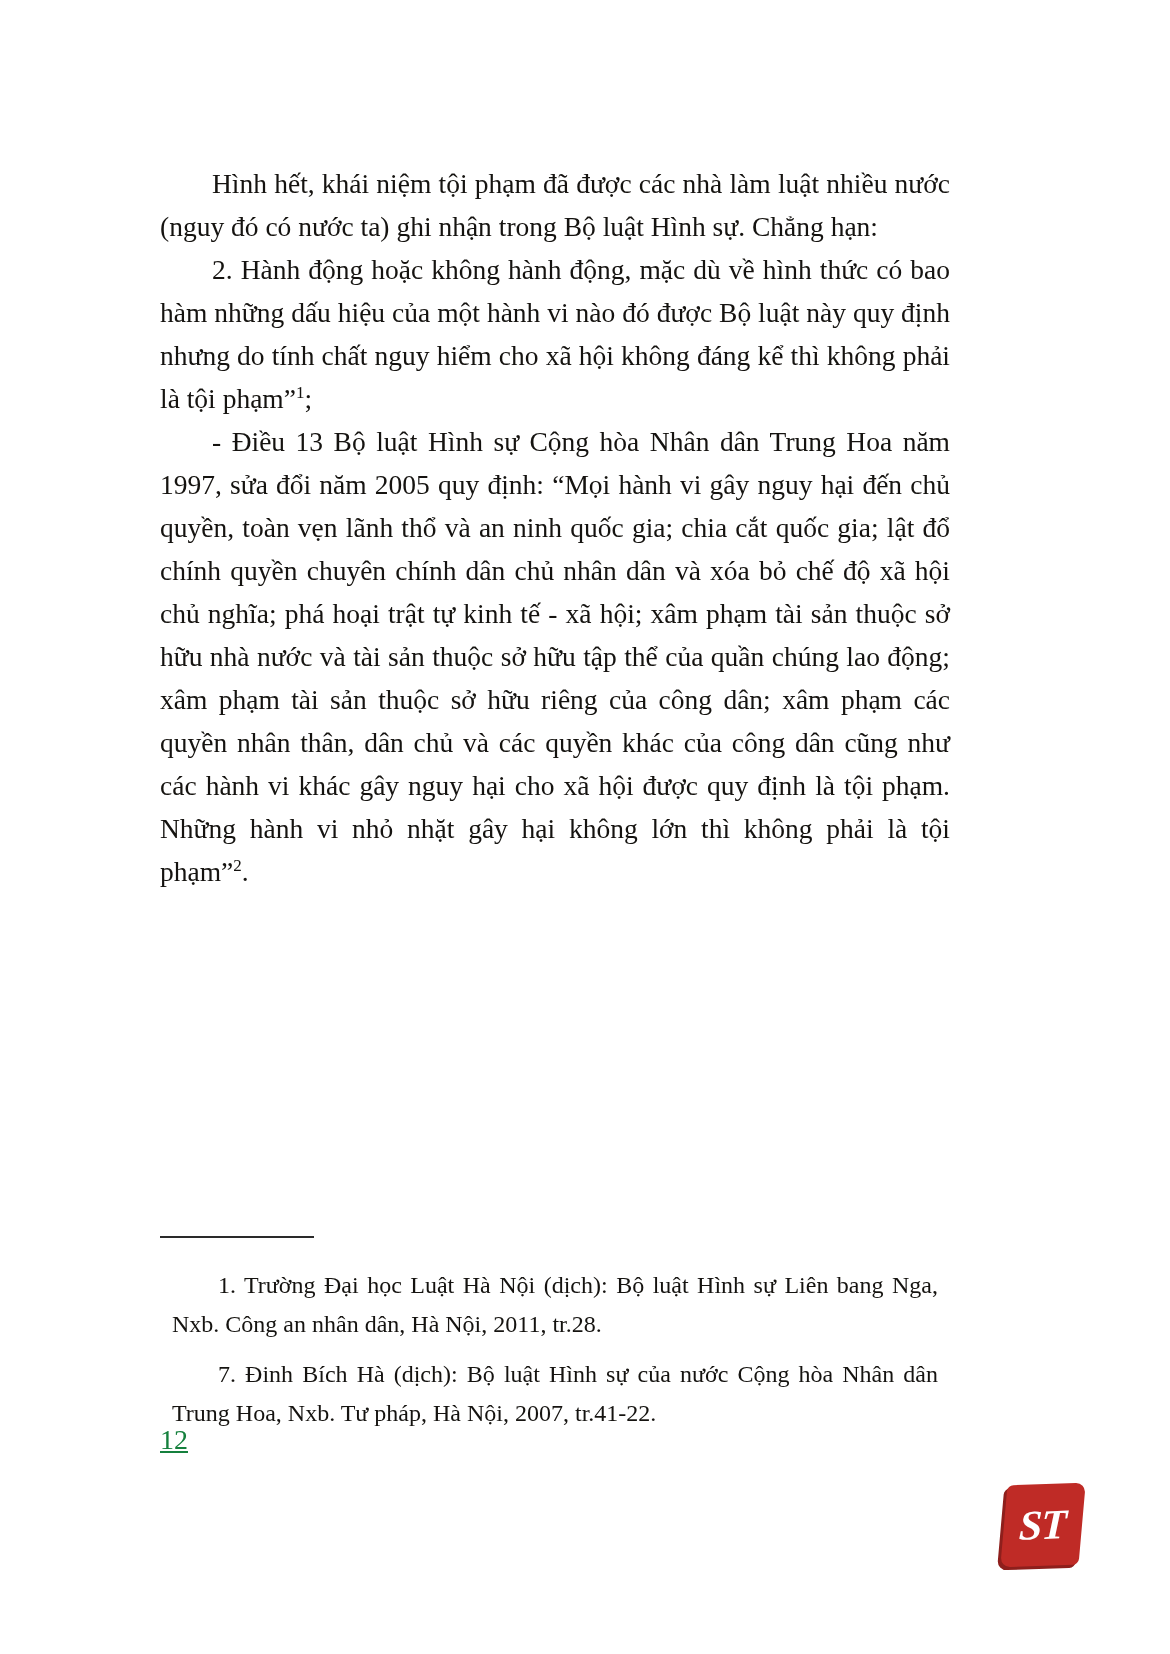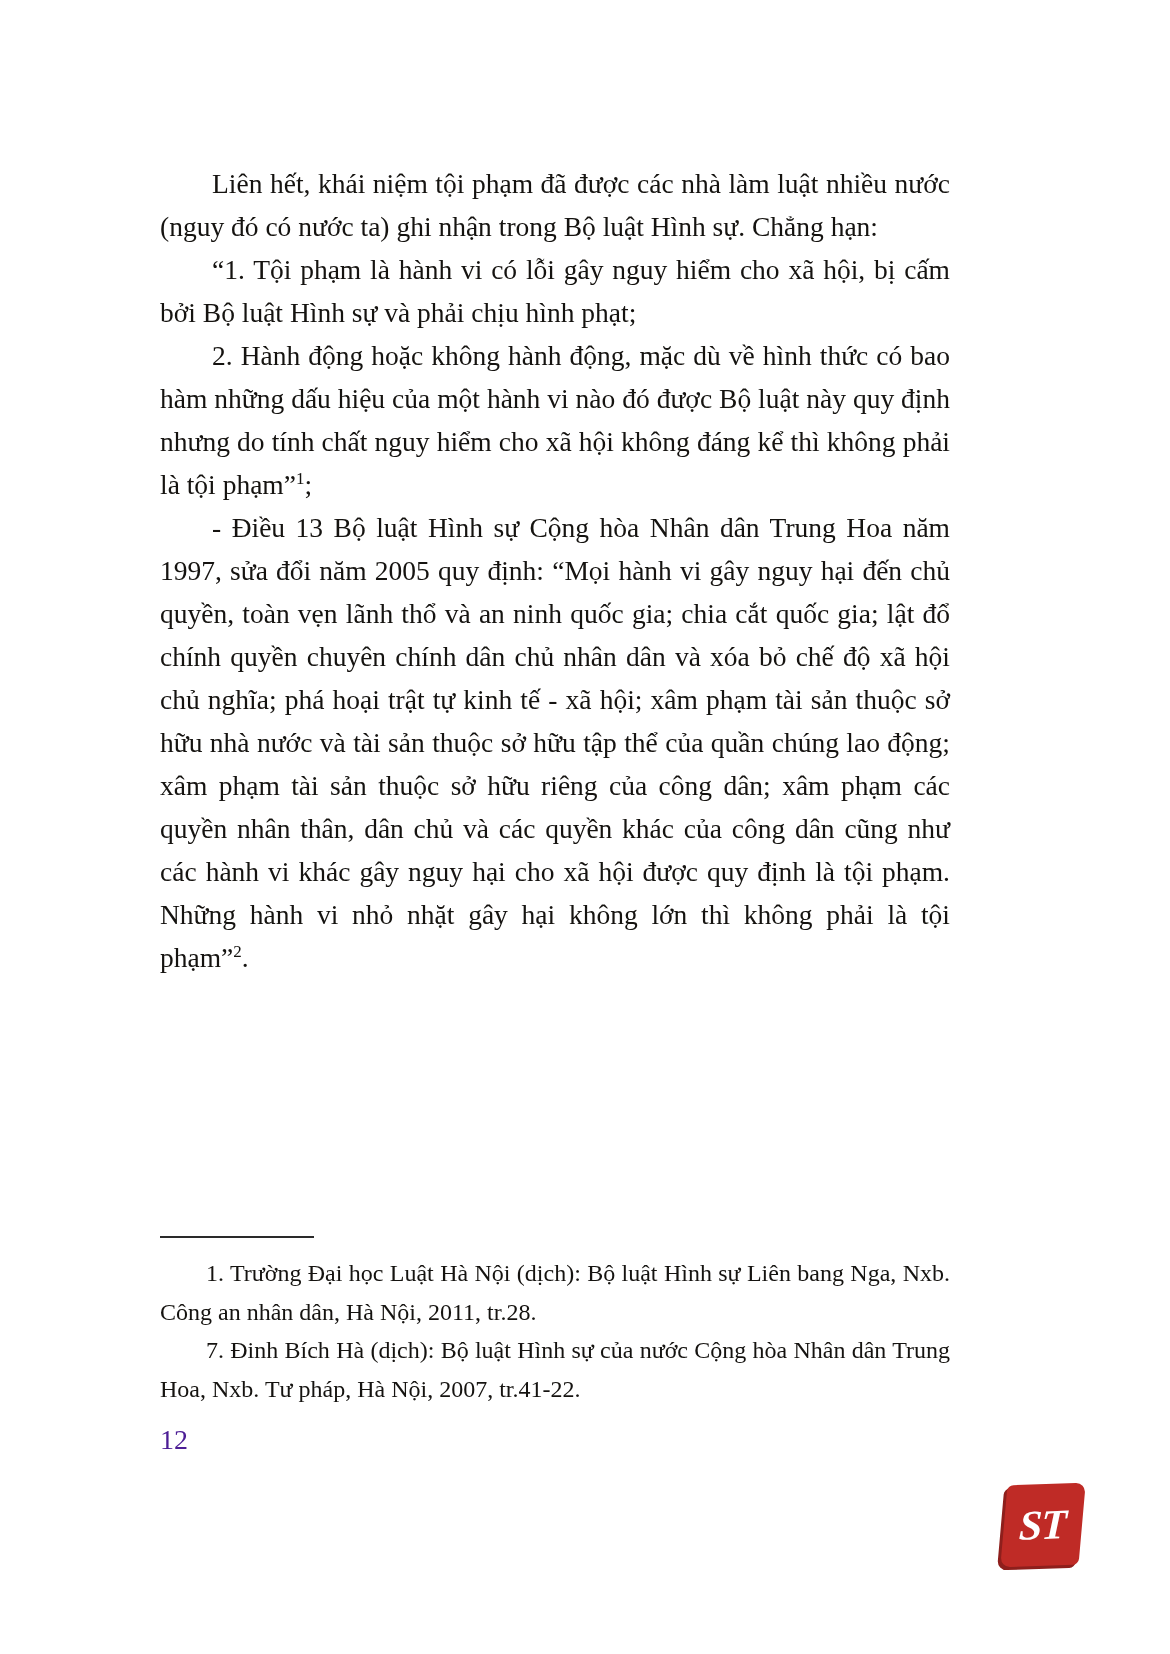--- a/index.html
+++ b/index.html
@@ -38,27 +38,28 @@
   }
   .footnotes {
     position: absolute;
     left: 160px;
     top: 1254px;
     width: 790px;
     font-size: 24px;
     line-height: 38.5px;
     text-align: justify;
   }
-  .fn { text-indent: 46px; margin: 0; }
+  .fn { text-indent: 46px; margin: 12px; }
   .page-number {
     position: absolute;
     left: 160px;
     top: 1424px;
     font-size: 28px;
-    color: #4c1d95;
+    color: #15803d;
+    text-decoration: underline;
   }
   .logo {
     position: absolute;
     left: 1004px;
     top: 1484px;
     width: 78px;
     height: 82px;
     background: #bf2b26;
     border-radius: 6px 10px 6px 10px;
     transform: skewX(-7deg) rotate(-2deg);
@@ -77,24 +78,23 @@
     letter-spacing: -1px;
   }
 </style>
 </head>
 <body>
 
 <div class="page">
 
   <div class="body-text">
 
-    <p class="para"><span>Liên hết, </span><span class="it">khái niệm tội phạm</span><span> đã được các nhà làm luật nhiều nước (nguy đó có nước ta) ghi nhận trong Bộ luật Hình sự. Chẳng hạn:</span></p>
+    <p class="para"><span>Hình hết, </span><span class="it">khái niệm tội phạm</span><span> đã được các nhà làm luật nhiều nước (nguy đó có nước ta) ghi nhận trong Bộ luật Hình sự. Chẳng hạn:</span></p>
 
 
-    <p class="para it"><span>“1. Tội phạm là hành vi có lỗi gây nguy hiểm cho xã hội, bị cấm bởi Bộ luật Hình sự và phải chịu hình phạt;</span></p>
 
     <p class="para"><span class="it">2. Hành động hoặc không hành động, mặc dù về hình thức có bao hàm những dấu hiệu của một hành vi nào đó được Bộ luật này quy định nhưng do tính chất nguy hiểm cho xã hội không đáng kể thì không phải là tội phạm</span><span>”</span><sup class="fnref">1</sup><span>;</span></p>
 
     <p class="para"><span>- Điều 13 Bộ luật Hình sự Cộng hòa Nhân dân Trung Hoa năm 1997, sửa đổi năm 2005 quy định: “</span><span class="it">Mọi hành vi gây nguy hại đến chủ quyền, toàn vẹn lãnh thổ và an ninh quốc gia; chia cắt quốc gia; lật đổ chính quyền chuyên chính dân chủ nhân dân và xóa bỏ chế độ xã hội chủ nghĩa; phá hoại trật tự kinh tế - xã hội; xâm phạm tài sản thuộc sở hữu nhà nước và tài sản thuộc sở hữu tập thể của quần chúng lao động; xâm phạm tài sản thuộc sở hữu riêng của công dân; xâm phạm các quyền nhân thân, dân chủ và các quyền khác của công dân cũng như các hành vi khác gây nguy hại cho xã hội được quy định là tội phạm. Những hành vi nhỏ nhặt gây hại không lớn thì không phải là tội phạm</span><span>”</span><sup class="fnref">2</sup><span>.</span></p>
 
   </div>
 
   <div class="footnote-sep"></div>
 
   <div class="footnotes">

